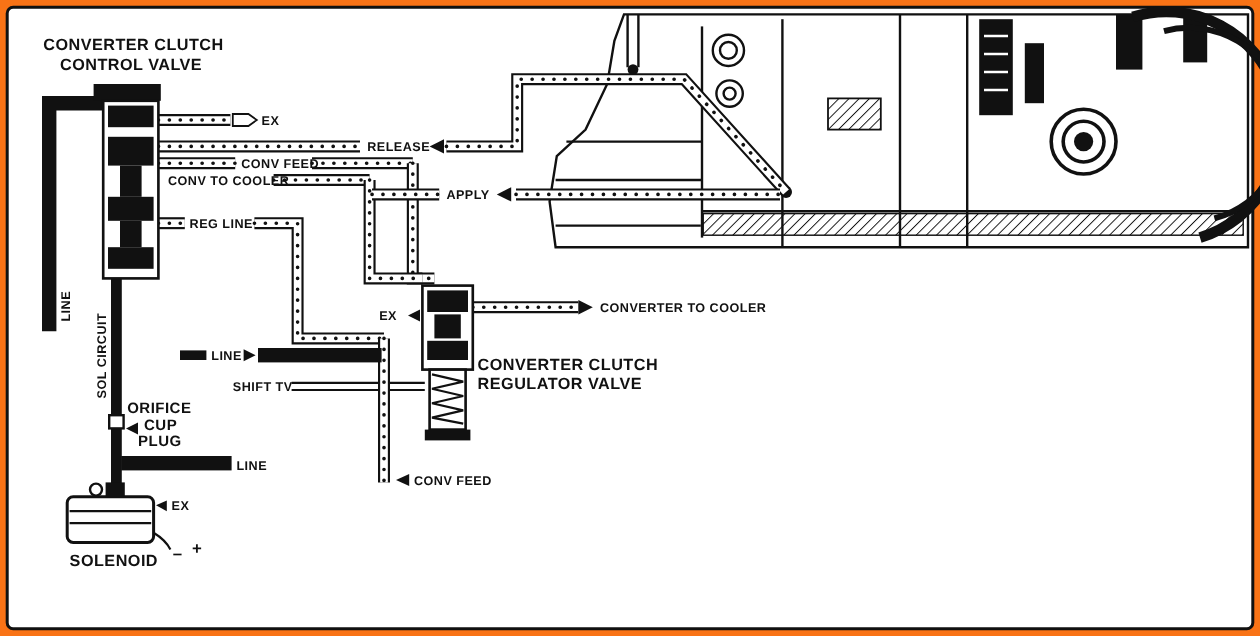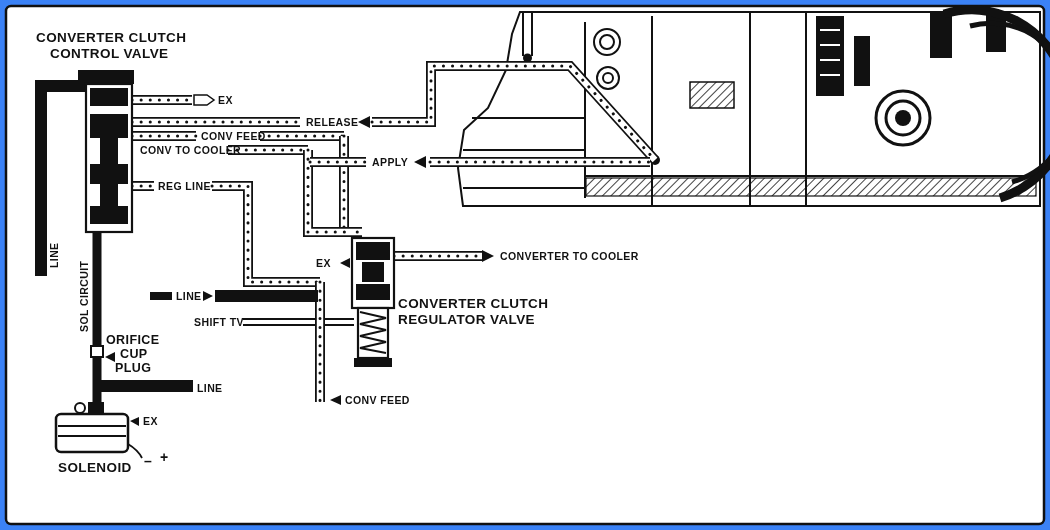--- a/index.html
+++ b/index.html
@@ -1,16 +1,16 @@
 <!DOCTYPE html>
 <html><head>
 <meta charset="utf-8">
 <style>
   html,body{margin:0;padding:0;background:#fff;}
-  #page{position:relative;width:1050px;height:530px;background:#3b82f6;overflow:hidden;}
+  #page{position:relative;width:1050px;height:530px;background:#f97316;overflow:hidden;}
   svg{display:block;}
   .lbl{font-family:"Liberation Sans","DejaVu Sans",sans-serif;font-weight:700;fill:#111;letter-spacing:.4px;}
   .s10{font-size:10.5px;}
   .s12{font-size:12.5px;}
   .s13{font-size:13.5px;}
   .s14{font-size:14px;}
   .ch-outer{fill:none;stroke:#111;stroke-width:10;stroke-linejoin:miter;}
   .ch-inner{fill:none;stroke:#fff;stroke-width:6.4;stroke-linejoin:miter;}
   .ch-dots{fill:none;stroke:#111;stroke-width:3;stroke-dasharray:0.1 9;stroke-linecap:round;}
   .thin{stroke:#111;stroke-width:1.8;fill:none;}

